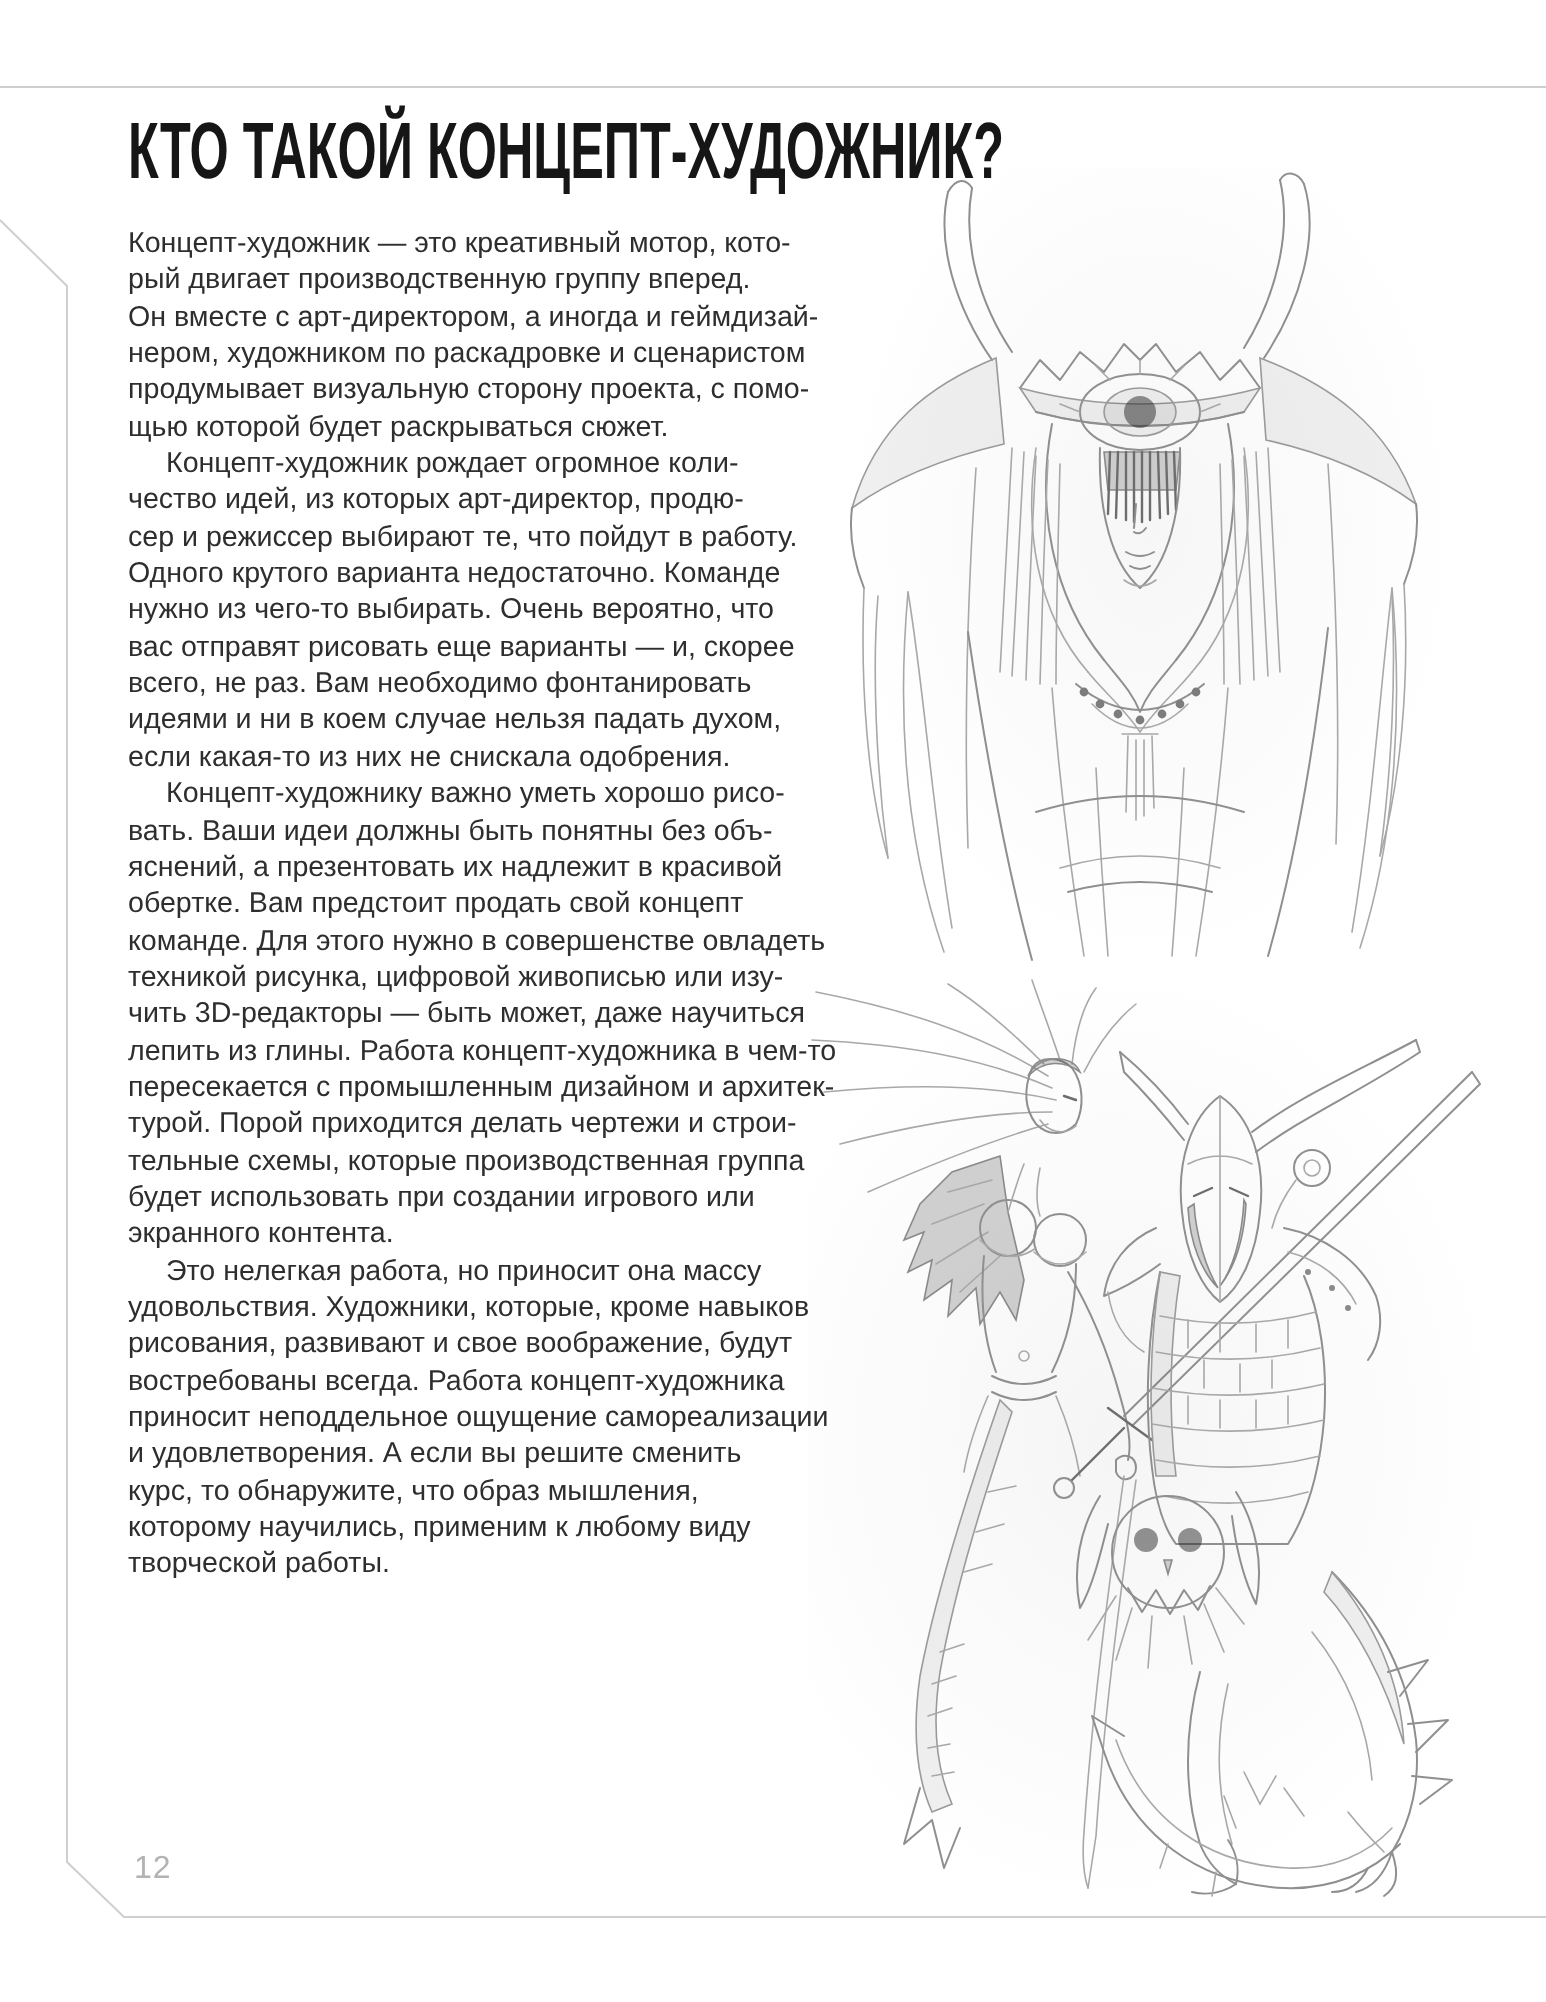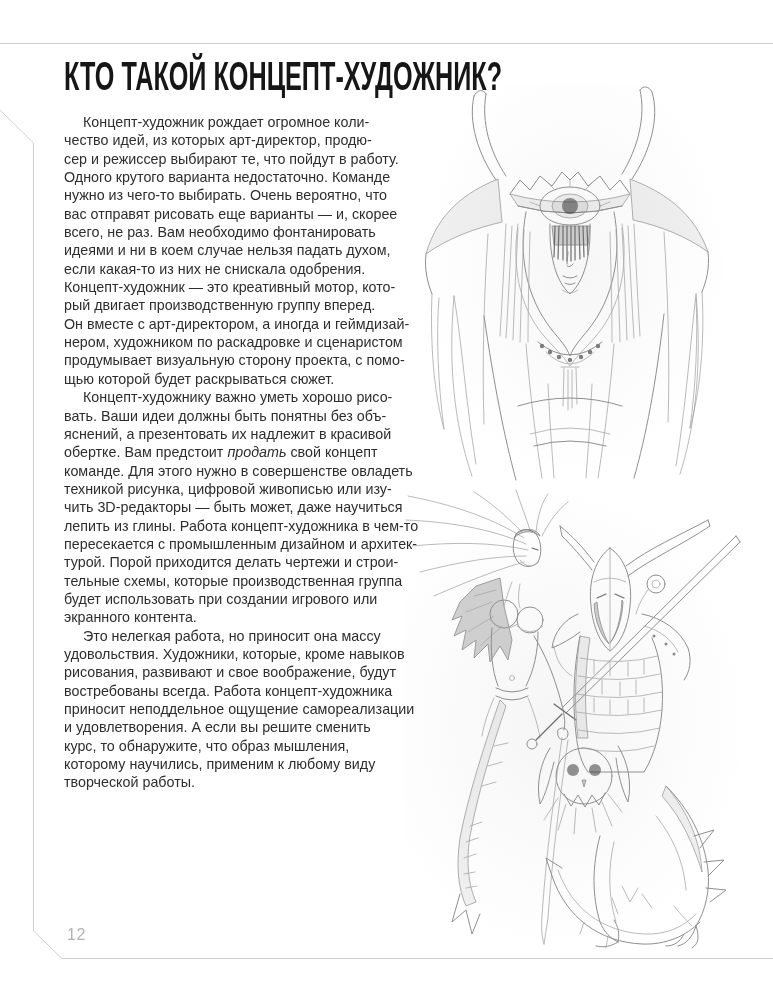--- a/index.html
+++ b/index.html
@@ -13,21 +13,21 @@
     font-size:40px;font-weight:700;color:#161616;line-height:1;
     letter-spacing:0px;white-space:nowrap;
     transform:scaleX(0.63);transform-origin:0 0;
   }
   .text-col{
     position:absolute;left:64px;top:113px;width:345px;
     font-size:14.3px;line-height:18.35px;color:#2e2e2e;
   }
   .para{margin:0;white-space:pre;}
   .para.indent{text-indent:19px;}
-  .italic{font-style:italic;}
+  .italic{}
   .fig{position:absolute;margin:0;}
   .fig-1{left:418px;top:84px;width:314px;height:402px;
          background:radial-gradient(ellipse at 50% 45%,rgba(90,85,80,0.05),rgba(0,0,0,0) 70%);}
   .fig-2{left:404px;top:486px;width:344px;height:466px;
          background:radial-gradient(ellipse at 45% 50%,rgba(90,85,80,0.06),rgba(0,0,0,0) 72%);}
   .fig svg{display:block;width:100%;height:100%;}
   .page-number{
     position:absolute;left:67px;top:926px;
     font-size:16px;color:#b3b3b3;letter-spacing:0.5px;
   }
@@ -44,35 +44,35 @@
 <div class="page">
 
   <svg class="frame-svg" viewBox="0 0 773 1001">
     <line x1="0" y1="43.5" x2="773" y2="43.5" stroke="#cfcfcf" stroke-width="1"></line>
     <polyline points="0,110 33.5,143 33.5,931 62,958.5 773,958.5" fill="none" stroke="#cfcfcf" stroke-width="1"></polyline>
   </svg>
 
   <h1 class="title">КТО ТАКОЙ КОНЦЕПТ-ХУДОЖНИК?</h1>
 
   <div class="text-col">
+      <p class="para"><span>Концепт-художник — это креативный мотор, кото-
+рый двигает производственную группу вперед.
+Он вместе с арт-директором, а иногда и геймдизай-
+нером, художником по раскадровке и сценаристом
+продумывает визуальную сторону проекта, с помо-
+щью которой будет раскрываться сюжет.</span></p>
       <p class="para indent"><span>Концепт-художник рождает огромное коли-
 чество идей, из которых арт-директор, продю-
 сер и режиссер выбирают те, что пойдут в работу.
 Одного крутого варианта недостаточно. Команде
 нужно из чего-то выбирать. Очень вероятно, что
 вас отправят рисовать еще варианты — и, скорее
 всего, не раз. Вам необходимо фонтанировать
 идеями и ни в коем случае нельзя падать духом,
 если какая-то из них не снискала одобрения.</span></p>
-      <p class="para"><span>Концепт-художник — это креативный мотор, кото-
-рый двигает производственную группу вперед.
-Он вместе с арт-директором, а иногда и геймдизай-
-нером, художником по раскадровке и сценаристом
-продумывает визуальную сторону проекта, с помо-
-щью которой будет раскрываться сюжет.</span></p>
       <p class="para indent"><span>Концепт-художнику важно уметь хорошо рисо-
 вать. Ваши идеи должны быть понятны без объ-
 яснений, а презентовать их надлежит в красивой
 обертке. Вам предстоит </span><span class="italic">продать</span><span> свой концепт
 команде. Для этого нужно в совершенстве овладеть
 техникой рисунка, цифровой живописью или изу-
 чить 3D-редакторы — быть может, даже научиться
 лепить из глины. Работа концепт-художника в чем-то
 пересекается с промышленным дизайном и архитек-
 турой. Порой приходится делать чертежи и строи-

